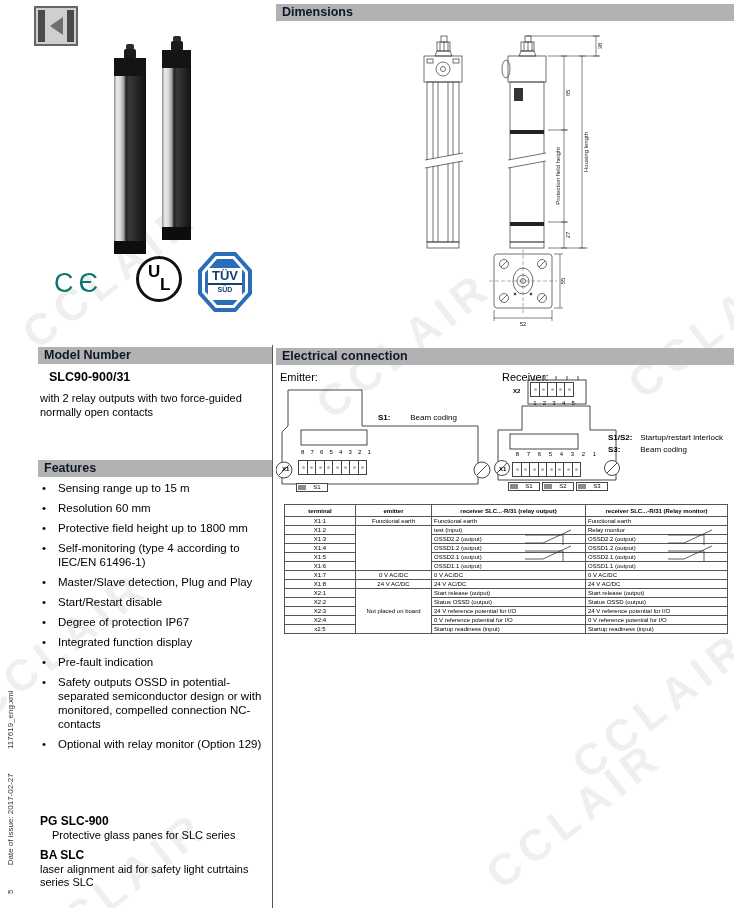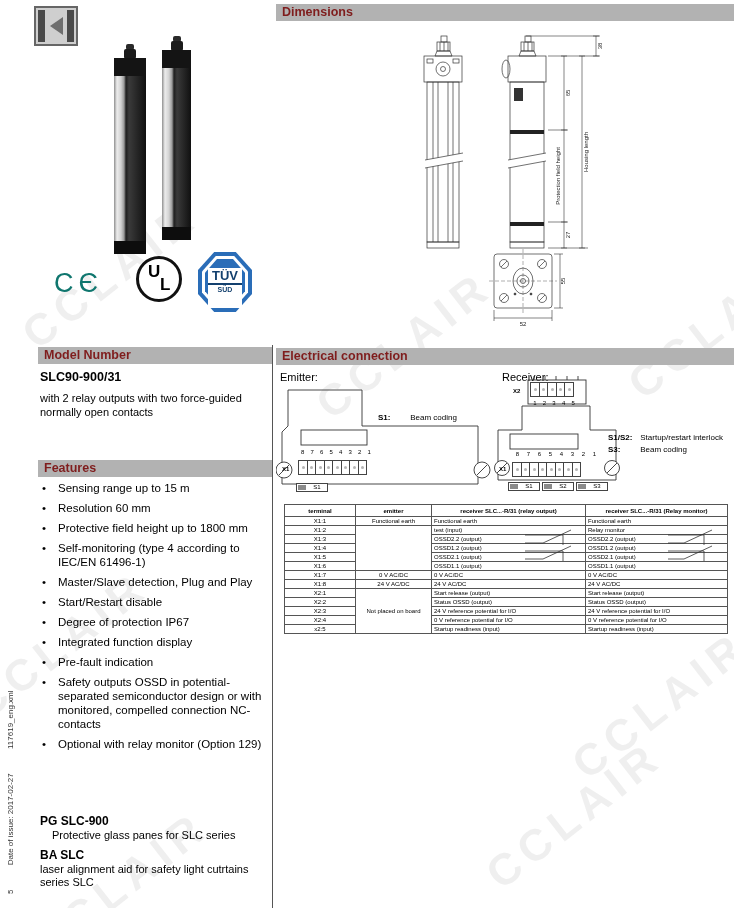--- a/index.html
+++ b/index.html
@@ -12,24 +12,24 @@
       color:rgba(130,130,130,0.13);transform:rotate(-38deg);white-space:nowrap;
       pointer-events:none;}
 
   
   #side-note{position:absolute;left:6px;top:894px;transform:rotate(-90deg);
              transform-origin:0 0;font-size:8px;color:#333;white-space:nowrap;}
   #side-note span{margin-right:22px;}
 
   
   .secbar{position:absolute;background:#b2b2b2;font-weight:bold;font-size:12.5px;
-          line-height:17px;height:17px;padding-left:6px;box-sizing:border-box;color:#7f1d1d;}
-
-  
-  .bold-model{position:absolute;font-weight:bold;font-size:12.5px;}
+          line-height:17px;height:17px;padding-left:6px;box-sizing:border-box;color:#0f172a;}
+
+  
+  .bold-model{position:absolute;font-weight:bold;font-size:12.5px;margin-left:9px;}
   .para{position:absolute;font-size:11px;line-height:13.5px;}
   #features-list{position:absolute;left:40px;top:481px;width:230px;margin:0;padding:0;
                  list-style:none;font-size:11.5px;line-height:14px;}
   #features-list li{position:relative;padding-left:18px;margin-bottom:6px;}
   #features-list li .blt{position:absolute;left:2px;top:0;}
   .acc-name{position:absolute;font-weight:bold;font-size:12px;}
   .acc-desc{position:absolute;font-size:11px;line-height:13px;width:225px;}
 
   
   #icon-box{position:absolute;left:34px;top:6px;width:44px;height:40px;border:2px solid #666;
@@ -53,21 +53,21 @@
   #ce-mark{position:absolute;left:46px;top:268px;font-size:27px;letter-spacing:5px;color:#0f766e;margin-left:8px;}
   #ul-mark{position:absolute;left:136px;top:256px;width:46px;height:46px;border:3px solid #111;
            border-radius:50%;box-sizing:border-box;background:#fff;}
   #ul-mark .u{position:absolute;left:9px;top:3px;font-weight:bold;font-size:17px;}
   #ul-mark .l{position:absolute;left:21px;top:16px;font-weight:bold;font-size:17px;}
   #tuv-mark{position:absolute;left:198px;top:252px;width:54px;height:60px;}
   .oct{clip-path:polygon(30% 0,70% 0,100% 30%,100% 70%,70% 100%,30% 100%,0 70%,0 30%);}
   #tuv-o1{position:absolute;inset:0;background:#2a6db8;}
   #tuv-o2{position:absolute;inset:4px;background:#fff;}
   #tuv-o3{position:absolute;inset:7px;background:#2a6db8;}
-  #tuv-c{position:absolute;left:10px;top:16px;width:34px;height:40px;background:#fff;
+  #tuv-c{position:absolute;left:10px;top:16px;width:34px;height:32px;background:#fff;
          text-align:center;}
   #tuv-c .t1{display:block;font-weight:bold;font-size:13px;color:#13406e;
              border-bottom:2px solid #13406e;line-height:15px;}
   #tuv-c .t2{display:block;font-size:7px;font-weight:bold;color:#13406e;line-height:9px;}
 
   
   #divider{position:absolute;left:272px;top:345px;width:1px;height:563px;background:#555;}
 
   
   .elabel{position:absolute;font-size:11px;}

